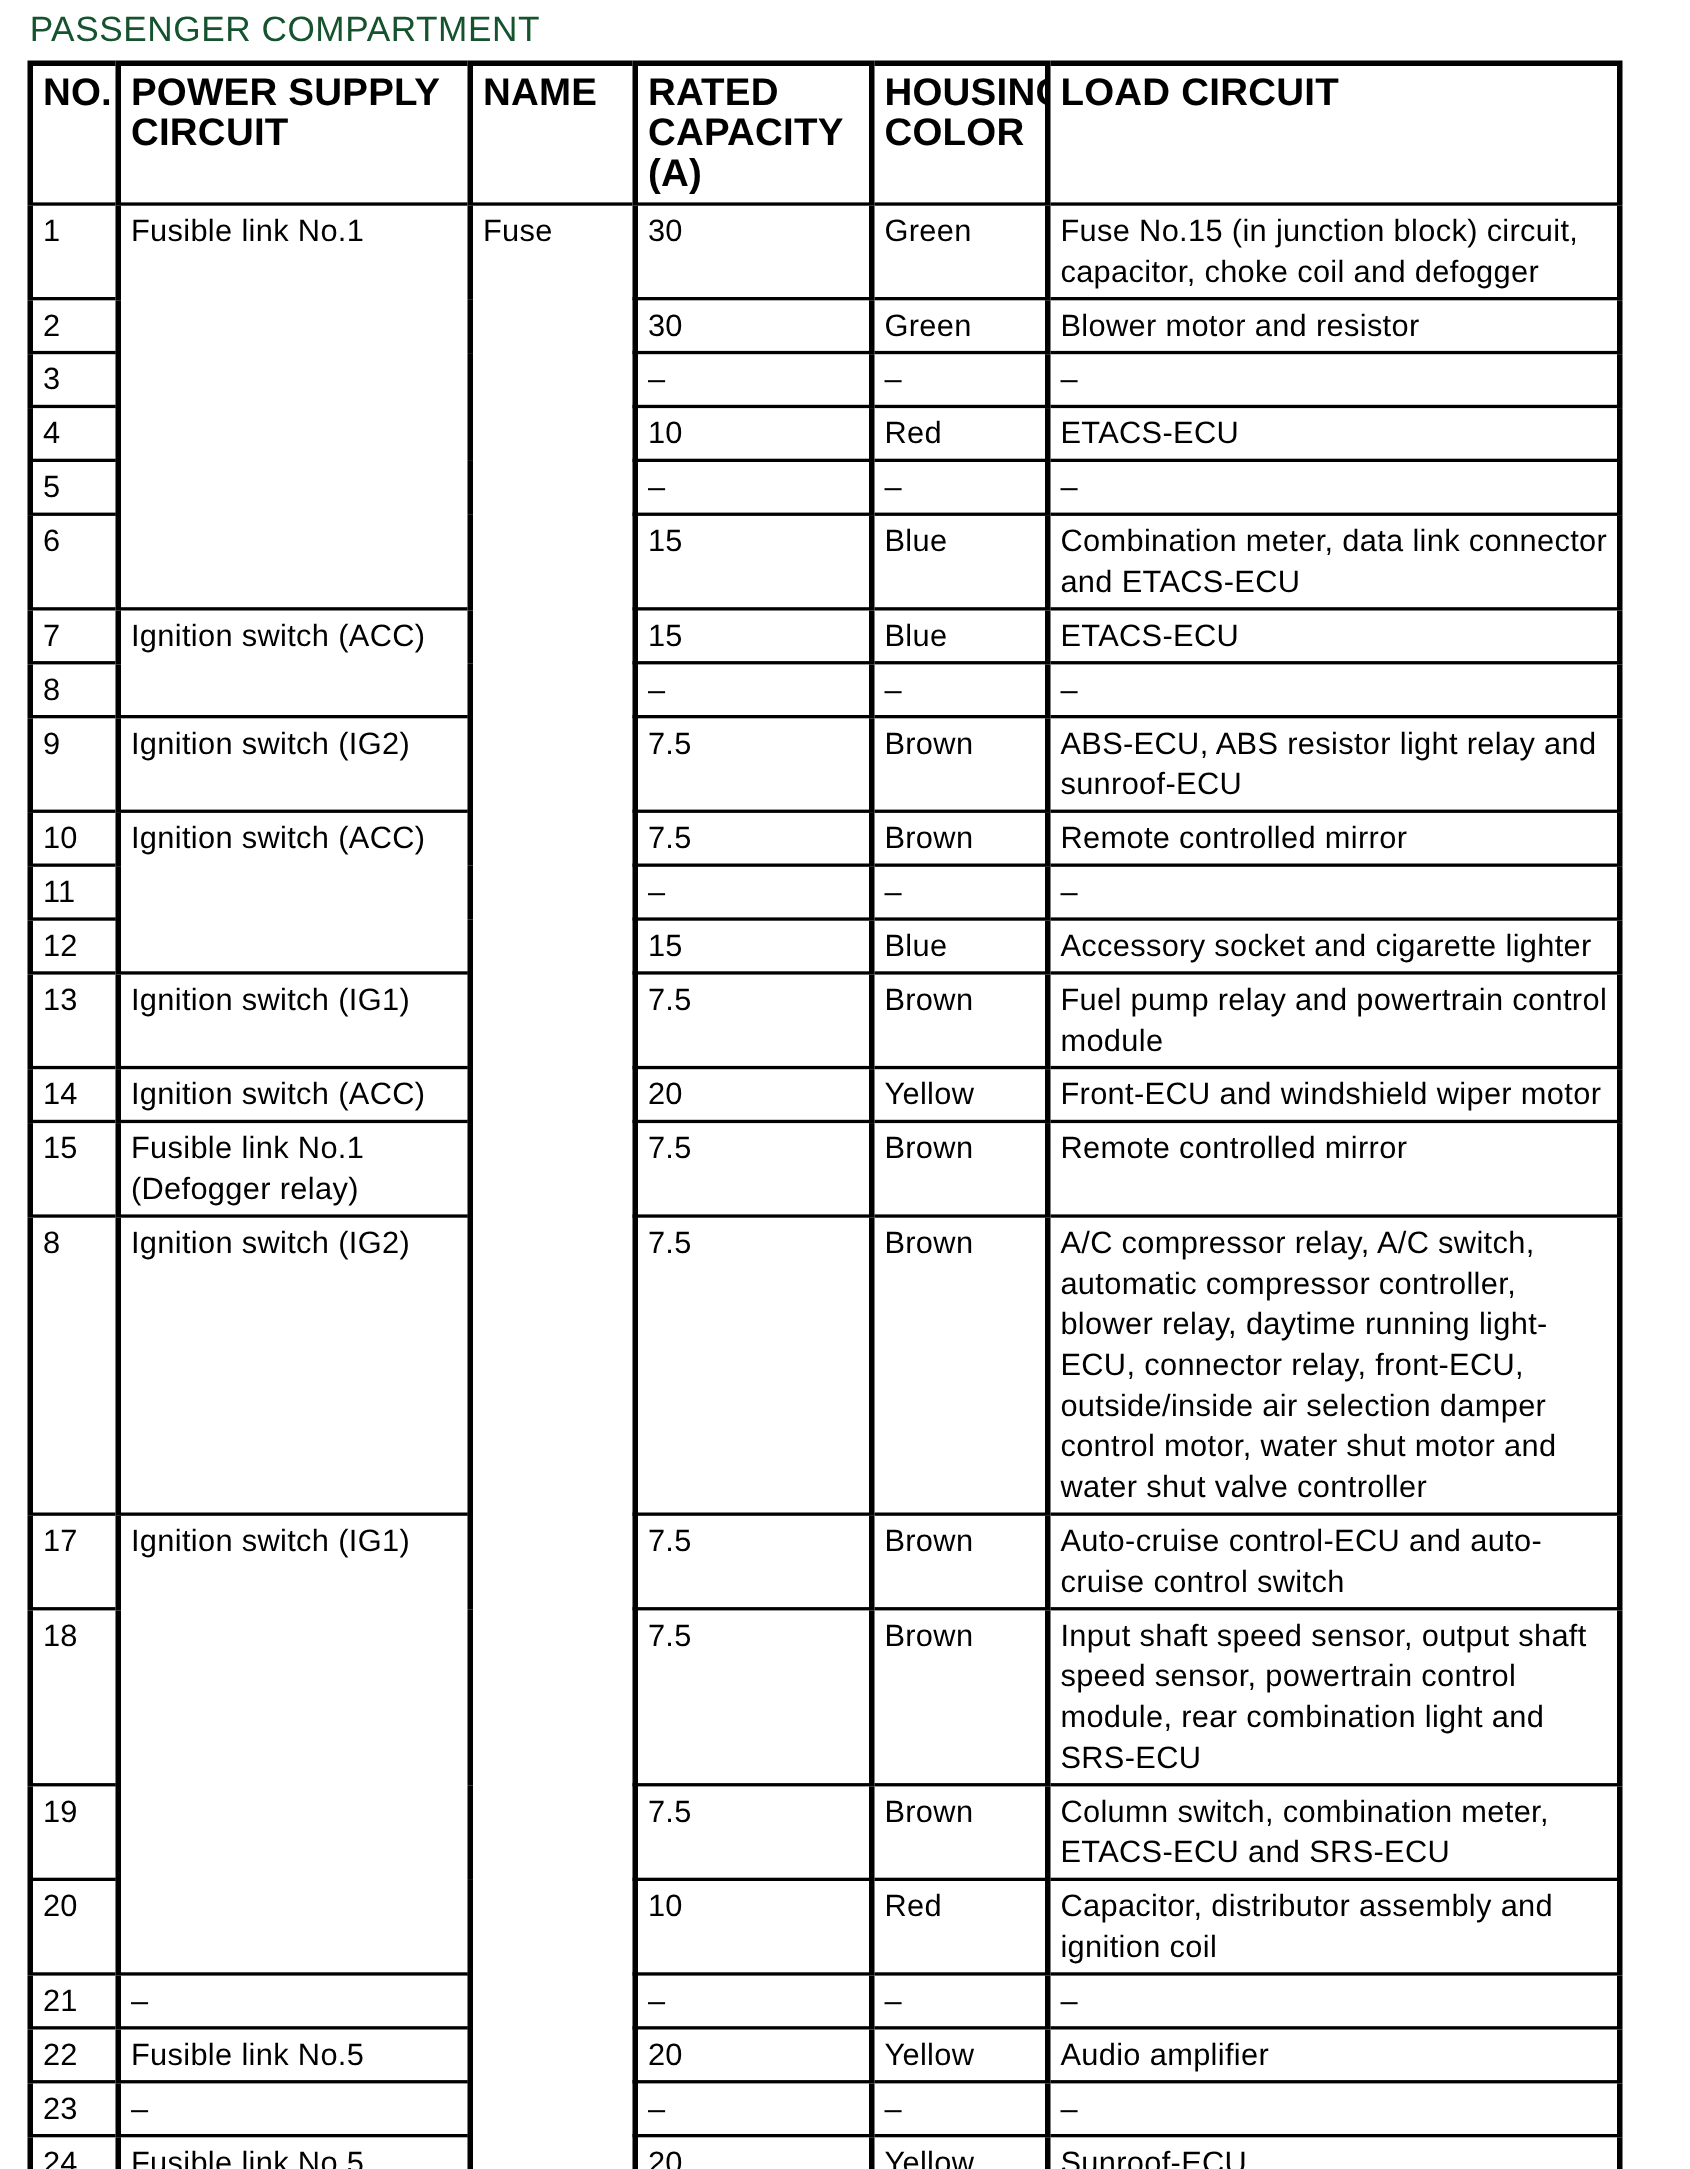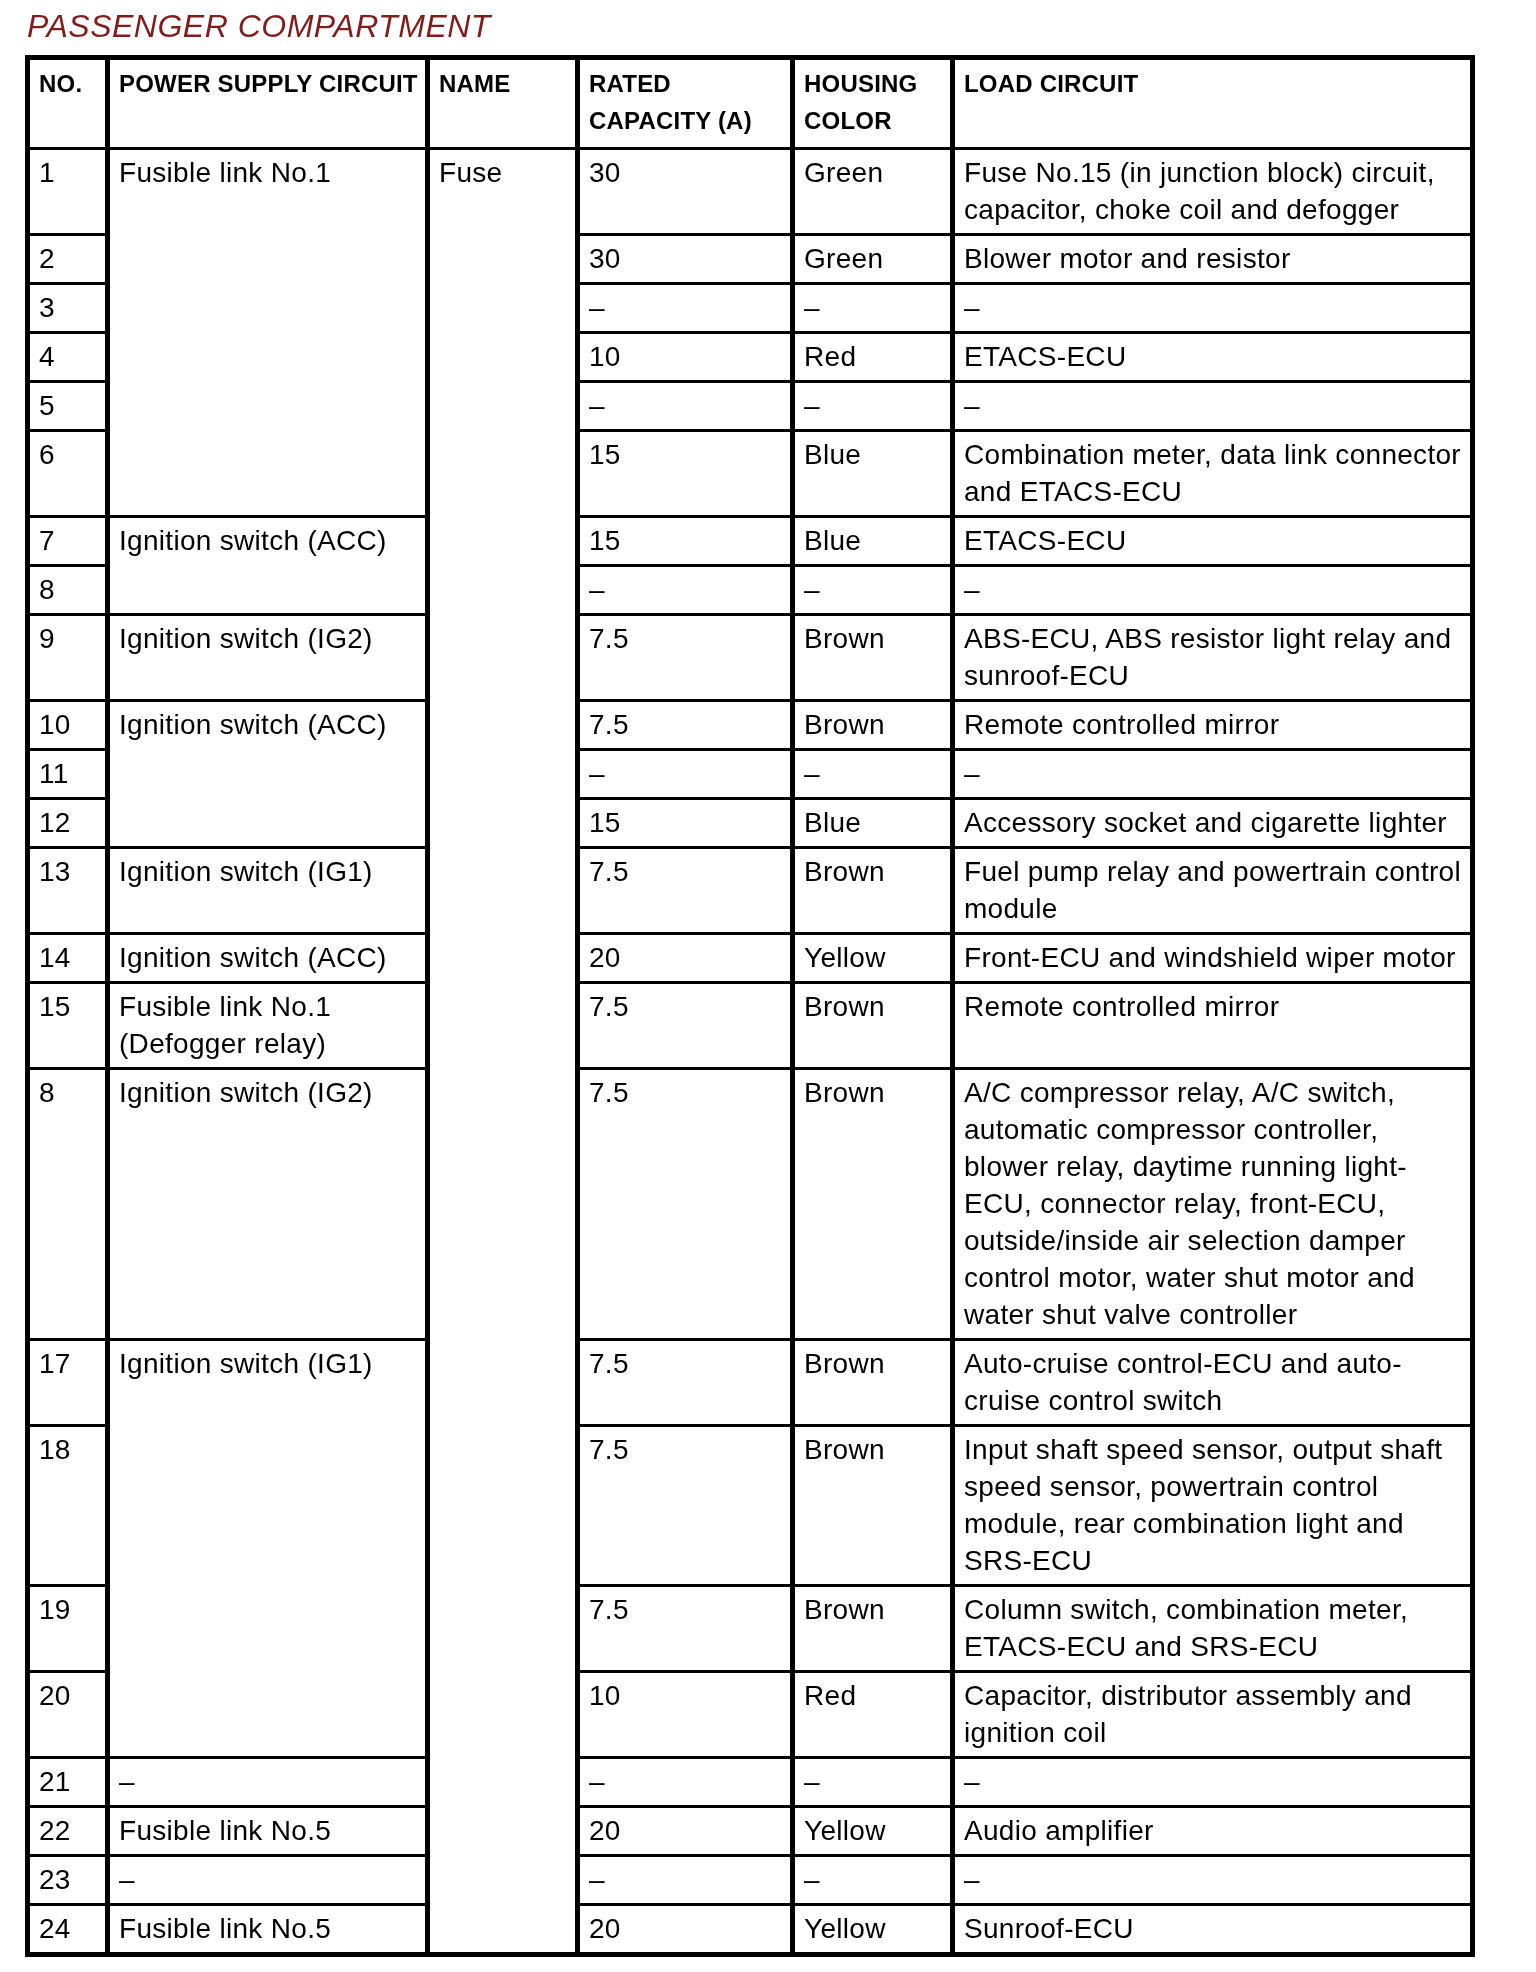--- a/index.html
+++ b/index.html
@@ -10,40 +10,39 @@
     overflow: hidden;
     font-family: "Liberation Sans", "DejaVu Sans", sans-serif;
     color: #000;
   }
   .page { padding: 8px 0 0 25px; }
   .page-title {
     font-size: 32px;
     font-weight: 400;
     letter-spacing: 0.5px;
     margin: 0 0 10px 2px;
-    color: #7f1d1d;
-    font-style: italic;
+    color: #14532d;
   }
   table.fuse-table {
     border-collapse: collapse;
     table-layout: fixed;
     width: 1445px;
     border: 5px solid #000;
   }
   table.fuse-table th,
   table.fuse-table td {
     border-style: solid;
     border-color: #000;
     border-width: 3px 5px; 
     vertical-align: top;
     text-align: left;
     overflow: hidden;
   }
   table.fuse-table th {
-    font-size: 24px;
+    font-size: 35px;
     font-weight: 700;
     line-height: 37px;
     letter-spacing: 0.2px;
     padding: 5px 6px 8px 9px;
   }
   table.fuse-table td {
     font-size: 28px;
     font-weight: 400;
     line-height: 37px;
     letter-spacing: 0.3px;

